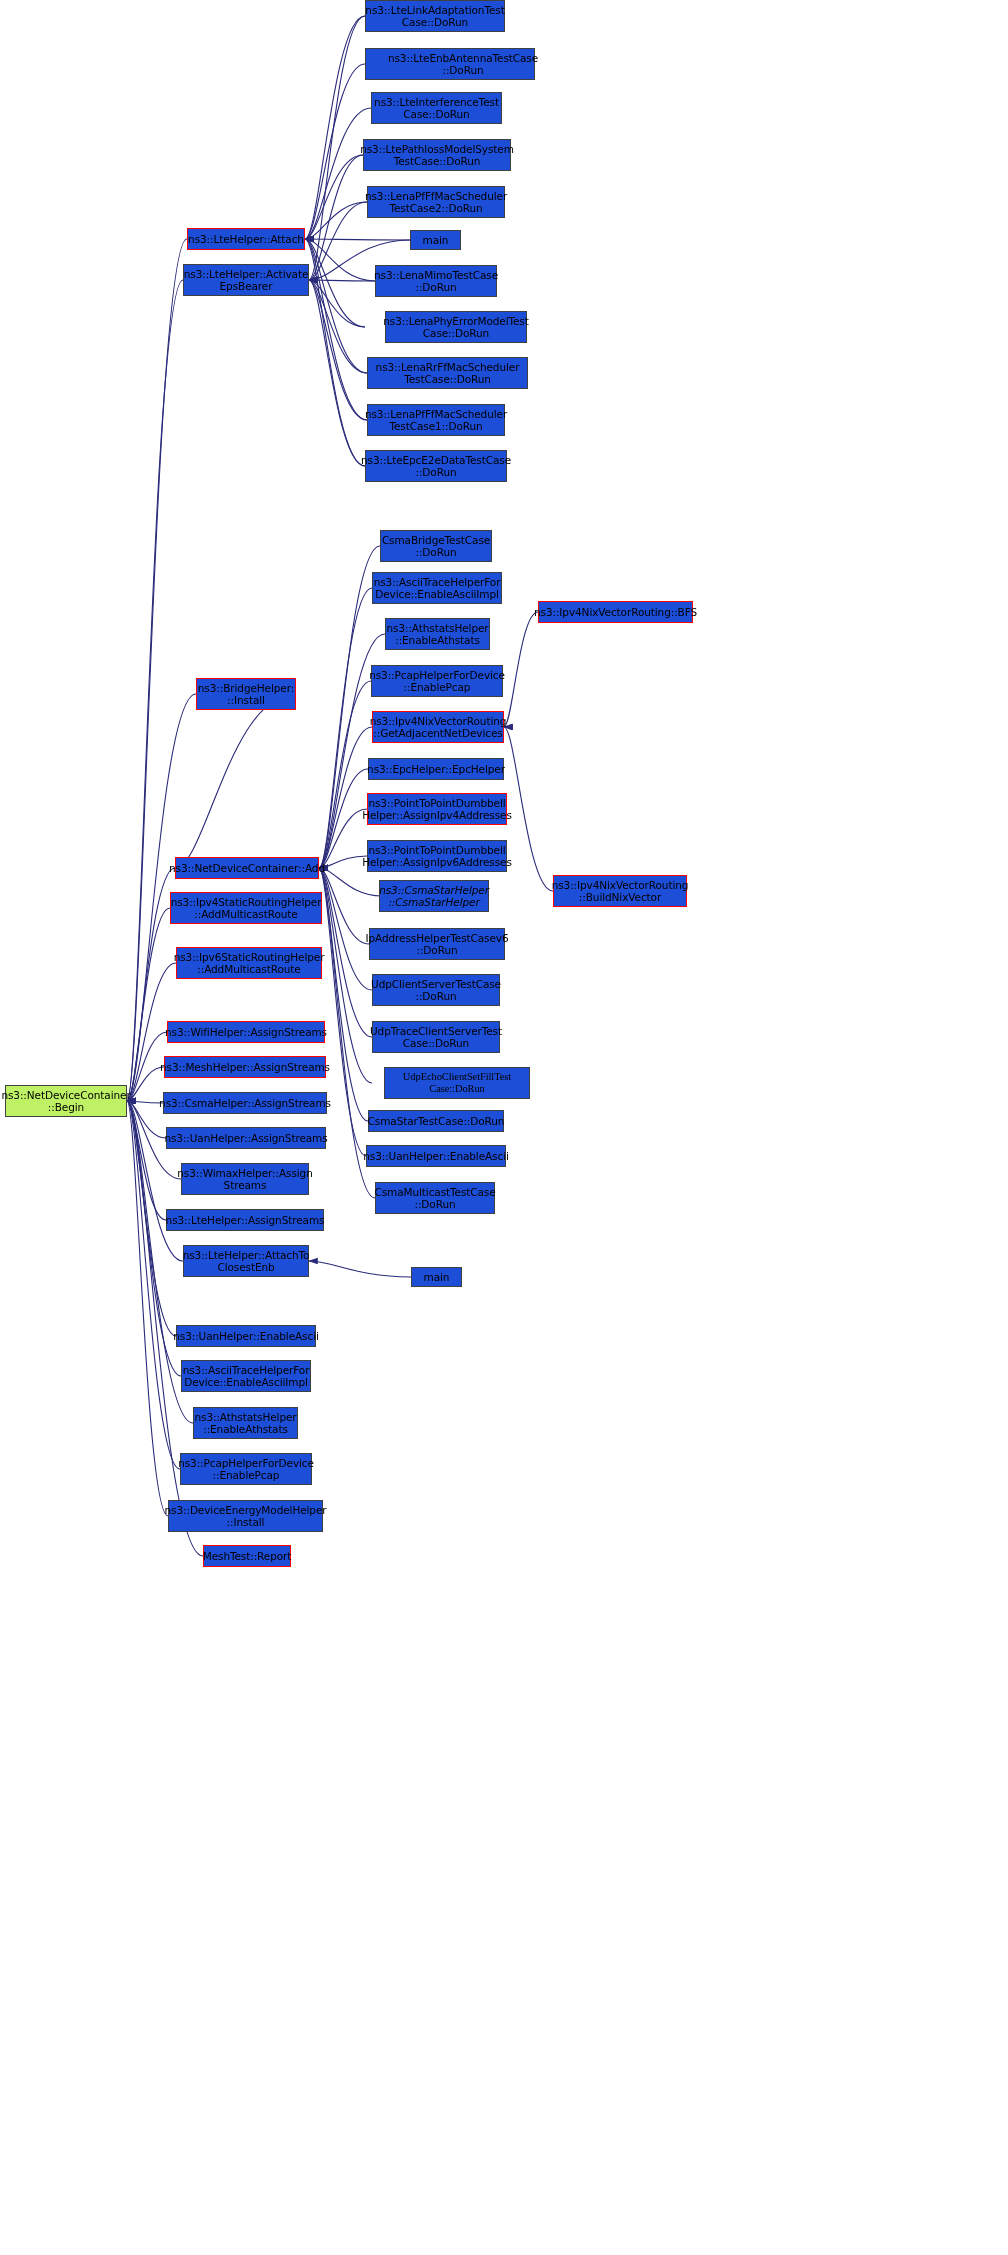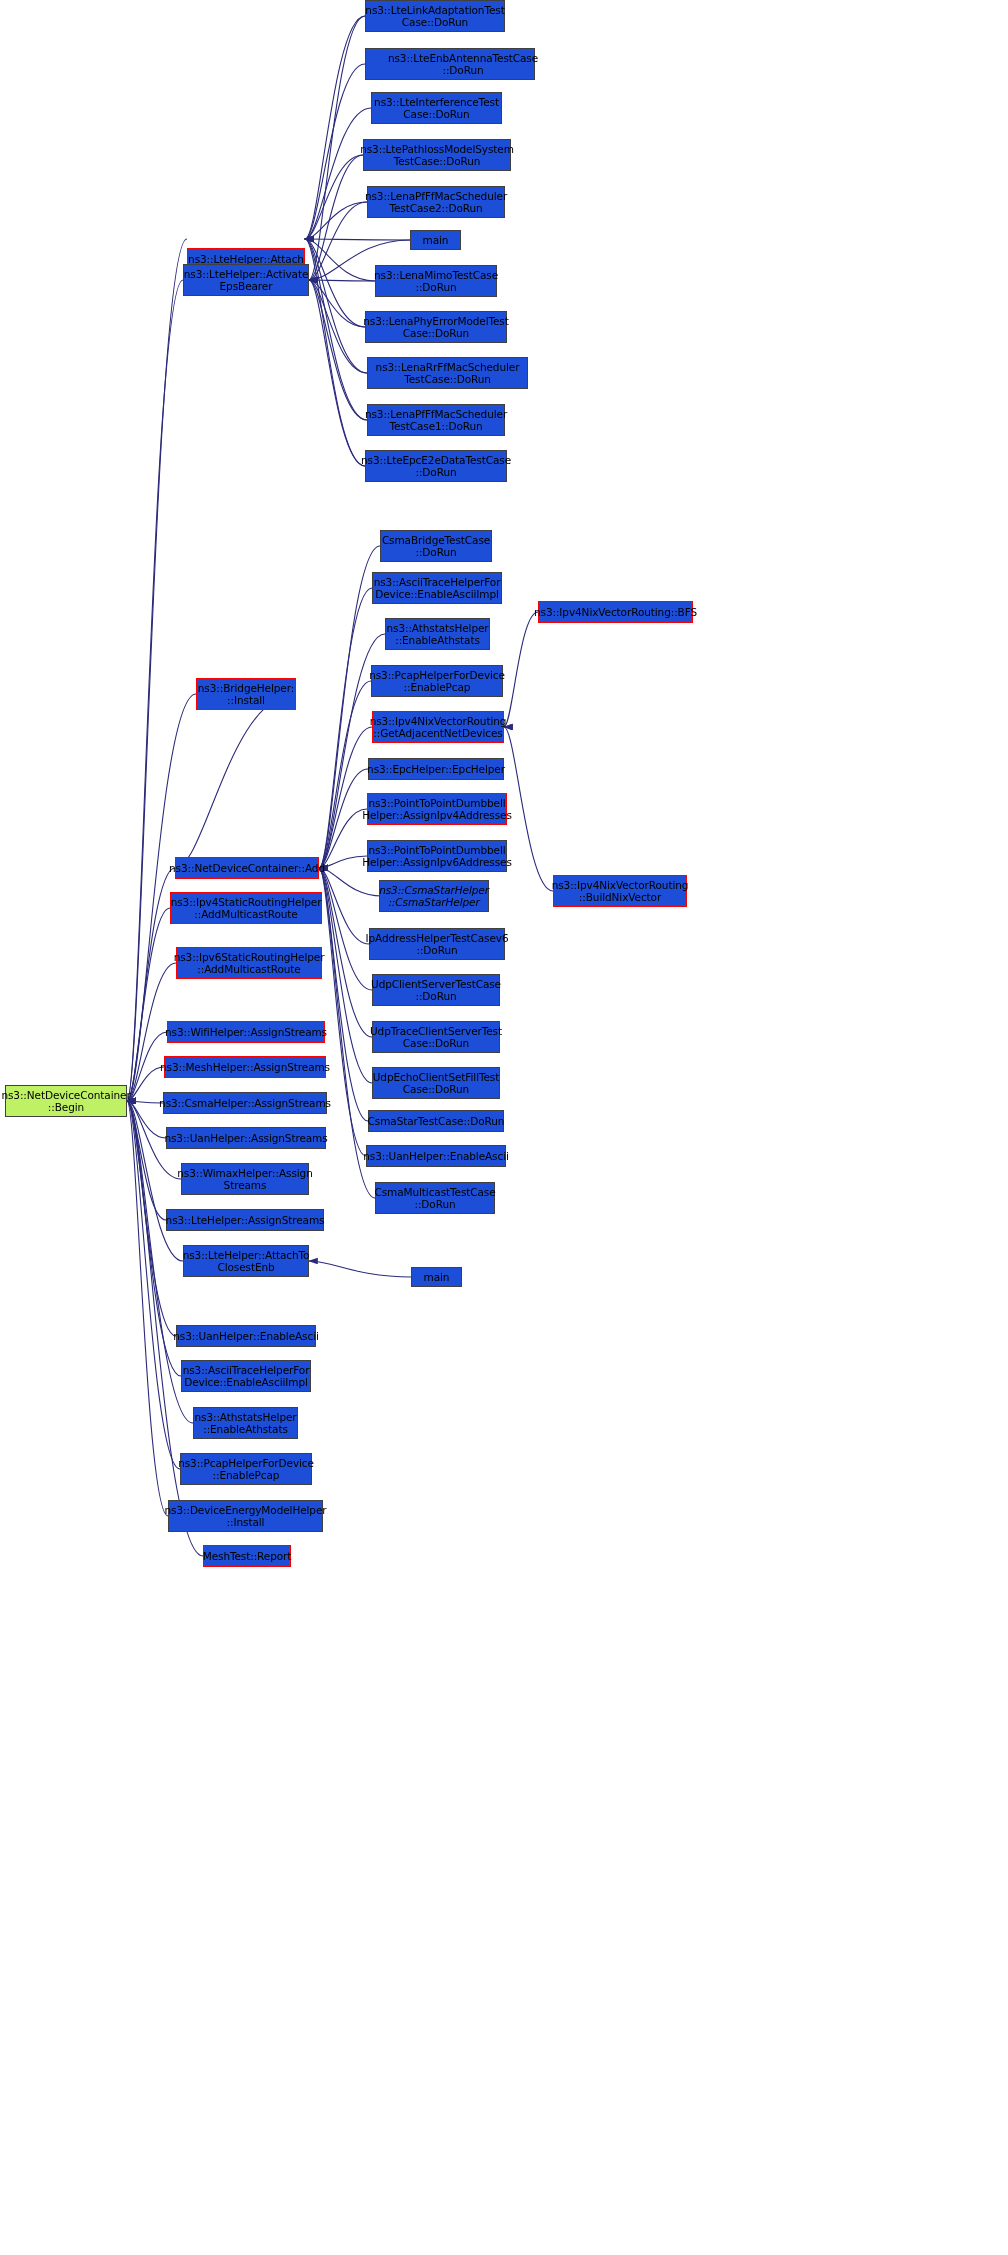--- a/index.html
+++ b/index.html
@@ -100,37 +100,37 @@
         <path d="M181,1376 C151.3,1376 140.5,1101 127,1101" marker-end="url(#arrow)" stroke="#2a2a7a"></path>
         <path d="M193,1423 C156.7,1423 143.5,1101 127,1101" marker-end="url(#arrow)" stroke="#2a2a7a"></path>
         <path d="M180,1469 C150.85,1469 140.25,1101 127,1101" marker-end="url(#arrow)" stroke="#2a2a7a"></path>
         <path d="M168,1516 C145.45,1516 137.25,1101 127,1101" marker-end="url(#arrow)" stroke="#2a2a7a"></path>
         <path d="M203,1556 C161.2,1556 146,1101 127,1101" marker-end="url(#arrow)" stroke="#2a2a7a"></path>
       </g>
   </svg>
   <div id="node-layer">
       <div class="node root" style="left: 5px; top: 1085px; width: 122px; height: 32px;">ns3::NetDeviceContainer
 ::Begin</div>
-      <div class="node red" style="left: 187px; top: 228px; width: 118px; height: 22px; margin-top: 20px;">ns3::LteHelper::Attach</div>
+      <div class="node red" style="left: 187px; top: 228px; width: 118px; height: 22px;">ns3::LteHelper::Attach</div>
       <div class="node" style="left: 183px; top: 264px; width: 126px; height: 32px;">ns3::LteHelper::Activate
 EpsBearer</div>
       <div class="node" style="left: 365px; top: 0px; width: 140px; height: 32px;">ns3::LteLinkAdaptationTest
 Case::DoRun</div>
       <div class="node" style="left: 365px; top: 48px; width: 170px; height: 32px; padding-left: 28px;">ns3::LteEnbAntennaTestCase
 ::DoRun</div>
       <div class="node" style="left: 371px; top: 92px; width: 131px; height: 32px;">ns3::LteInterferenceTest
 Case::DoRun</div>
       <div class="node" style="left: 363px; top: 139px; width: 148px; height: 32px;">ns3::LtePathlossModelSystem
 TestCase::DoRun</div>
       <div class="node" style="left: 367px; top: 186px; width: 138px; height: 32px;">ns3::LenaPfFfMacScheduler
 TestCase2::DoRun</div>
       <div class="node" style="left: 410px; top: 230px; width: 51px; height: 20px;">main</div>
       <div class="node" style="left: 375px; top: 265px; width: 122px; height: 32px;">ns3::LenaMimoTestCase
 ::DoRun</div>
-      <div class="node" style="left: 365px; top: 311px; width: 142px; height: 32px;">ns3::LenaPhyErrorModelTest
+      <div class="node" style="left: 385px; top: 311px; width: 142px; height: 32px;">ns3::LenaPhyErrorModelTest
 Case::DoRun</div>
       <div class="node" style="left: 367px; top: 357px; width: 161px; height: 32px;">ns3::LenaRrFfMacScheduler
 TestCase::DoRun</div>
       <div class="node" style="left: 367px; top: 404px; width: 138px; height: 32px;">ns3::LenaPfFfMacScheduler
 TestCase1::DoRun</div>
       <div class="node" style="left: 365px; top: 450px; width: 142px; height: 32px;">ns3::LteEpcE2eDataTestCase
 ::DoRun</div>
       <div class="node" style="left: 380px; top: 530px; width: 112px; height: 32px;">CsmaBridgeTestCase
 ::DoRun</div>
       <div class="node" style="left: 372px; top: 572px; width: 130px; height: 32px;">ns3::AsciiTraceHelperFor
@@ -147,21 +147,21 @@
       <div class="node" style="left: 367px; top: 840px; width: 140px; height: 32px;">ns3::PointToPointDumbbell
 Helper::AssignIpv6Addresses</div>
       <div class="node" style="left: 379px; top: 880px; width: 110px; height: 32px; font-style: italic;">ns3::CsmaStarHelper
 ::CsmaStarHelper</div>
       <div class="node" style="left: 369px; top: 928px; width: 136px; height: 32px;">IpAddressHelperTestCasev6
 ::DoRun</div>
       <div class="node" style="left: 372px; top: 974px; width: 128px; height: 32px;">UdpClientServerTestCase
 ::DoRun</div>
       <div class="node" style="left: 372px; top: 1021px; width: 128px; height: 32px;">UdpTraceClientServerTest
 Case::DoRun</div>
-      <div class="node" style="left: 372px; top: 1067px; width: 128px; height: 32px;">UdpEchoClientSetFillTest
+      <div class="node" style="left: 384px; top: 1067px; width: 146px; height: 32px; font-family: Liberation Serif, serif;">UdpEchoClientSetFillTest
 Case::DoRun</div>
       <div class="node" style="left: 368px; top: 1110px; width: 136px; height: 22px;">CsmaStarTestCase::DoRun</div>
       <div class="node" style="left: 366px; top: 1145px; width: 140px; height: 22px;">ns3::UanHelper::EnableAscii</div>
       <div class="node" style="left: 375px; top: 1182px; width: 120px; height: 32px;">CsmaMulticastTestCase
 ::DoRun</div>
       <div class="node red" style="left: 196px; top: 678px; width: 100px; height: 32px;">ns3::BridgeHelper:
 ::Install</div>
       <div class="node red" style="left: 175px; top: 857px; width: 144px; height: 22px;">ns3::NetDeviceContainer::Add</div>
       <div class="node red" style="left: 170px; top: 892px; width: 152px; height: 32px;">ns3::Ipv4StaticRoutingHelper
 ::AddMulticastRoute</div>

